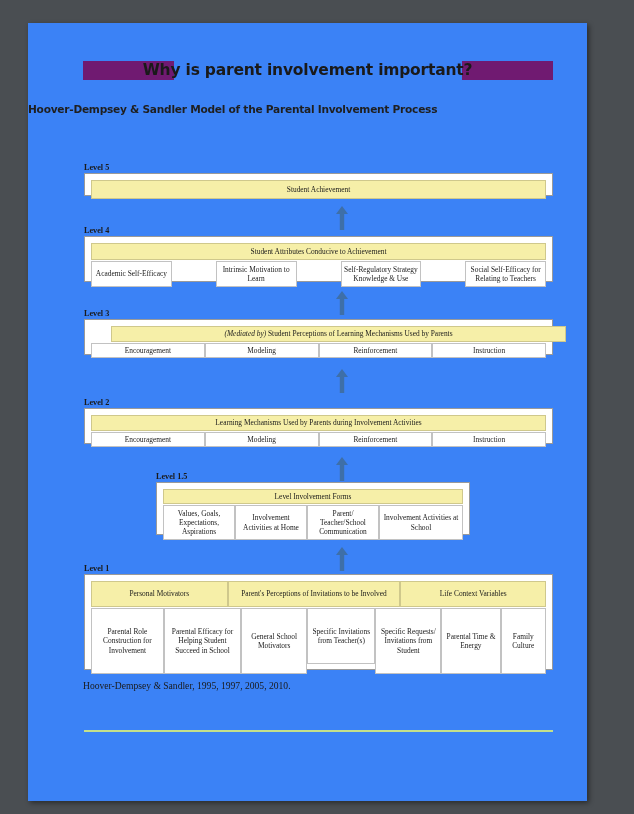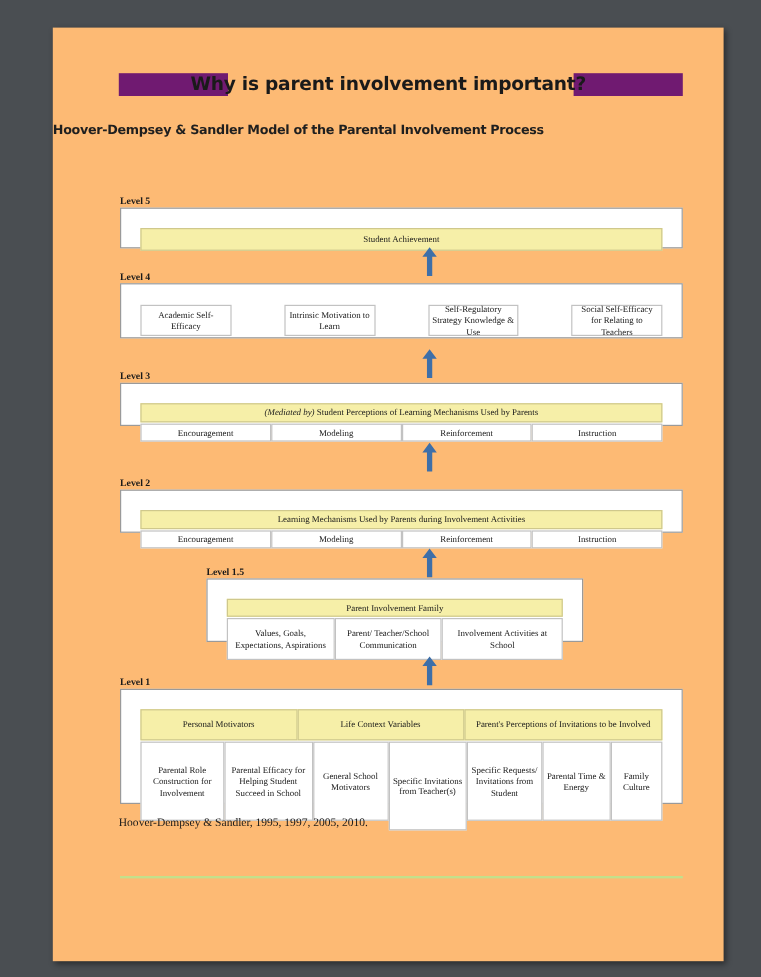--- a/index.html
+++ b/index.html
@@ -16,25 +16,25 @@
 
   .viewer {
     position: relative;
     width: 634px;
     height: 814px;
     background: #4a4e52;
   }
 
   .page {
     position: absolute;
-    left: 44px;
+    left: 28px;
     top: 23px;
     width: 559px;
     height: 778px;
-    background: #fdba74;
+    background: #3b82f6;
     box-shadow: 2px 2px 5px rgba(0,0,0,0.45);
     overflow: hidden;
   }
 
   
   .title-row {
     position: absolute;
     left: 0;
     top: 36px;
     width: 559px;
@@ -91,21 +91,21 @@
     font-size: 8.2px;
     color: #1a1a1a;
     white-space: nowrap;
   }
 
   .level-block {
     position: absolute;
     border: 1px solid #9a9a9a;
     background: #ffffff;
     box-sizing: border-box;
-    padding: 16px;
+    padding: 6px;
   }
 
   .band {
     display: flex;
     width: 100%;
     box-sizing: border-box;
   }
 
   .cell {
     border: 1px solid #b9b9b9;
@@ -184,38 +184,41 @@
       </div>
 
       <div class="arrow" style="left:305px; top:182px;">
         <svg width="18" height="26" viewBox="0 0 18 26">
           <polygon points="9,1 15,9 11.2,9 11.2,25 6.8,25 6.8,9 3,9" fill="#3e6fa8"></polygon>
         </svg>
       </div>
 
       <div class="level-label" style="left:56px; top:203px;">Level 4</div>
       <div class="level-block" style="left:56px; top:213px; width:469px; height:46px;">
+        <div class="band" style="height:17px;">
+          <div class="cell header" style="flex:1 1 100%; height:17px;">Student Attributes Conducive to Achievement</div>
+        </div>
         <div class="row-gap"></div>
         <div class="band" style="height:26px;gap:44px;">
           <div class="cell sub" style="flex:1 1 25%; height:26px;">Academic Self-Efficacy</div>
           <div class="cell sub" style="flex:1 1 25%; height:26px;">Intrinsic Motivation to Learn</div>
           <div class="cell sub" style="flex:1 1 25%; height:26px;">Self-Regulatory Strategy Knowledge &amp; Use</div>
           <div class="cell sub" style="flex:1 1 25%; height:26px;">Social Self-Efficacy for Relating to Teachers</div>
         </div>
       </div>
 
       <div class="arrow" style="left:305px; top:267px;">
         <svg width="18" height="26" viewBox="0 0 18 26">
           <polygon points="9,1 15,9 11.2,9 11.2,25 6.8,25 6.8,9 3,9" fill="#3e6fa8"></polygon>
         </svg>
       </div>
 
       <div class="level-label" style="left:56px; top:286px;">Level 3</div>
       <div class="level-block" style="left:56px; top:296px; width:469px; height:36px;">
-        <div class="band" style="height:16px;">
+        <div class="band" style="height:16px;margin-left:20px;">
           <div class="cell header" style="flex:1 1 100%; height:16px;">
             <span class="hdr-text">
               <em>(Mediated by)</em><span> Student Perceptions of Learning Mechanisms Used by Parents</span>
             </span>
           </div>
         </div>
         <div class="row-gap"></div>
         <div class="band" style="height:15px;">
           <div class="cell sub" style="flex:1 1 25%; height:15px;">Encouragement</div>
           <div class="cell sub" style="flex:1 1 25%; height:15px;">Modeling</div>
@@ -246,49 +249,50 @@
 
       <div class="arrow" style="left:305px; top:433px;">
         <svg width="18" height="26" viewBox="0 0 18 26">
           <polygon points="9,1 15,9 11.2,9 11.2,25 6.8,25 6.8,9 3,9" fill="#3e6fa8"></polygon>
         </svg>
       </div>
 
       <div class="level-label" style="left:128px; top:449px;">Level 1.5</div>
       <div class="level-block" style="left:128px; top:459px; width:314px; height:53px;">
         <div class="band" style="height:15px;">
-          <div class="cell header" style="flex:1 1 100%; height:15px;">Parent Involvement Family</div>
+          <div class="cell header" style="flex:1 1 100%; height:15px;">Level Involvement Forms</div>
         </div>
         <div class="row-gap"></div>
         <div class="band" style="height:35px;">
           <div class="cell sub" style="flex:1 1 24%; height:35px;">Values, Goals, Expectations, Aspirations</div>
+          <div class="cell sub" style="flex:1 1 24%; height:35px;">Involvement Activities at Home</div>
           <div class="cell sub" style="flex:1 1 24%; height:35px;">Parent/ Teacher/School Communication</div>
           <div class="cell sub" style="flex:1 1 28%; height:35px;">Involvement Activities at School</div>
         </div>
       </div>
 
       <div class="arrow" style="left:305px; top:523px;">
         <svg width="18" height="26" viewBox="0 0 18 26">
           <polygon points="9,1 15,9 11.2,9 11.2,25 6.8,25 6.8,9 3,9" fill="#3e6fa8"></polygon>
         </svg>
       </div>
 
       <div class="level-label" style="left:56px; top:541px;">Level 1</div>
       <div class="level-block" style="left:56px; top:551px; width:469px; height:96px;">
         <div class="band" style="height:26px;">
           <div class="cell header" style="flex:1 1 30%; height:26px;">Personal Motivators</div>
+          <div class="cell header" style="flex:1 1 38%; height:26px;">Parent's Perceptions of Invitations to be Involved</div>
           <div class="cell header" style="flex:1 1 32%; height:26px;">Life Context Variables</div>
-          <div class="cell header" style="flex:1 1 38%; height:26px;">Parent's Perceptions of Invitations to be Involved</div>
         </div>
         <div class="row-gap"></div>
         <div class="band" style="height:66px;">
           <div class="cell sub" style="flex:1 1 14%;   height:66px;">Parental Role Construction for Involvement</div>
           <div class="cell sub" style="flex:1 1 15%;   height:66px;">Parental Efficacy for Helping Student Succeed in School</div>
           <div class="cell sub" style="flex:1 1 12.5%; height:66px;">General School Motivators</div>
-          <div class="cell sub" style="flex:1 1 13%;   height:74px;">Specific Invitations from Teacher(s)</div>
+          <div class="cell sub" style="flex:1 1 13%;   height:56px;">Specific Invitations from Teacher(s)</div>
           <div class="cell sub" style="flex:1 1 12.5%; height:66px;">Specific Requests/ Invitations from Student</div>
           <div class="cell sub" style="flex:1 1 11%;   height:66px;">Parental Time &amp; Energy</div>
           <div class="cell sub" style="flex:1 1 8%;    height:66px;text-align:center;">Family Culture</div>
         </div>
       </div>
 
     </div>
 
     <div class="citation">Hoover-Dempsey &amp; Sandler, 1995, 1997, 2005, 2010.</div>
     <div class="green-rule"></div>

